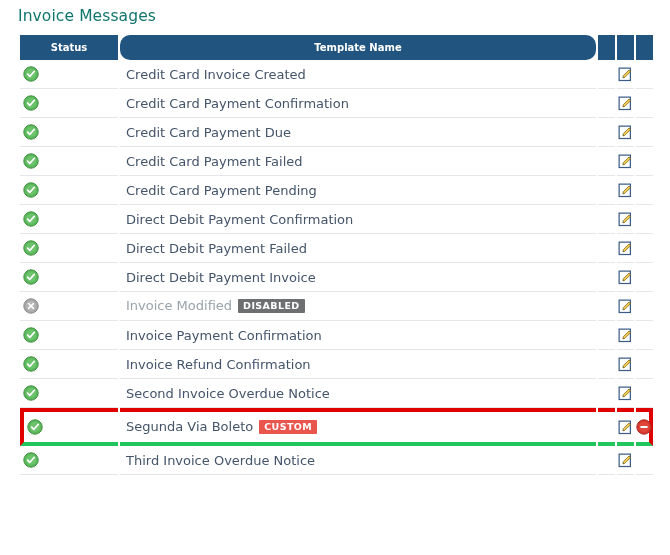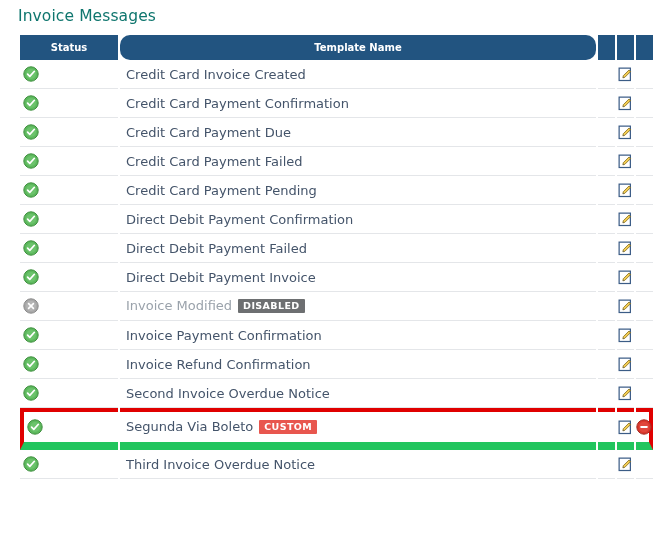--- a/index.html
+++ b/index.html
@@ -100,21 +100,21 @@
     position: relative;
     top: -1px;
     line-height: 1;
   }
   .badge-disabled { background: #6d6f71; }
   .badge-custom   { background: #e8564e; }
 
   
   tr.highlighted td {
     border-top: 4px solid #e00000;
-    border-bottom: 8px solid #22c55e;
+    border-bottom: 4px solid #22c55e;
     height: 30px;
     background: #ffffff;
   }
   tr.highlighted td.cell-status {
     border-left: 4px solid #e00000;
     padding-left: 3px;
   }
   tr.highlighted td.cell-last {
     border-right: 4px solid #e00000;
   }

